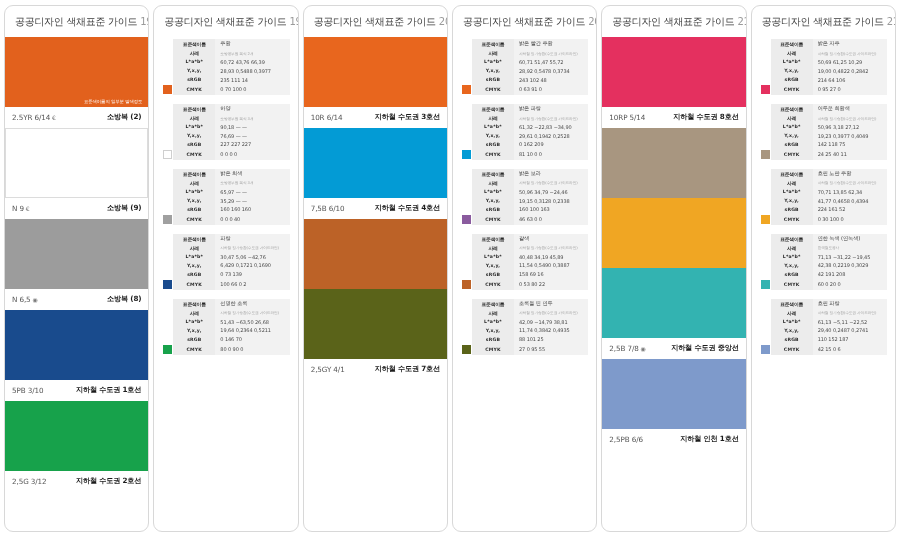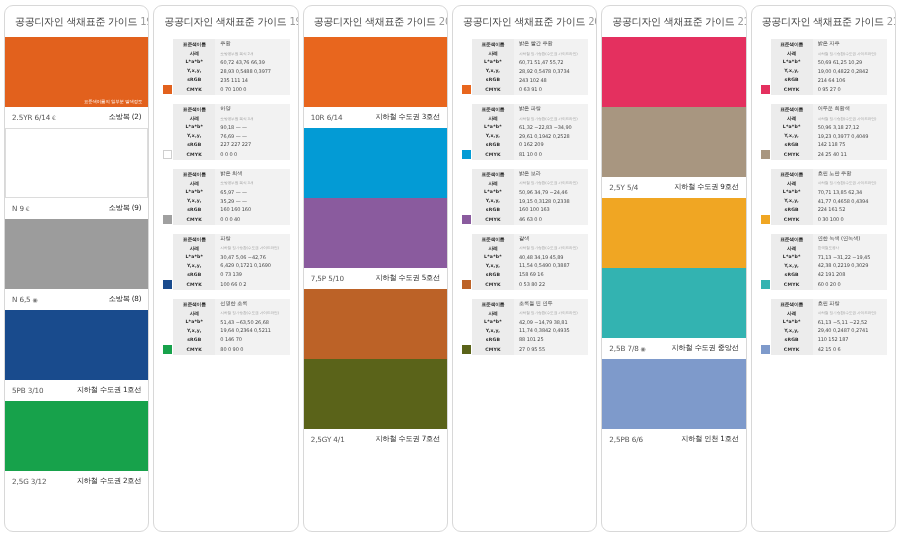--- a/index.html
+++ b/index.html
@@ -46,21 +46,21 @@
     white-space:nowrap;
   }
   .swatch-caption {
     display:flex; justify-content:space-between; align-items:center;
     padding: 5px 7px 6px 7px;
     font-size: 7.2px;
     color: #444;
     white-space: nowrap;
   }
   .swatch-caption .munsell { color:#555; letter-spacing:-0.1px; }
-  .swatch-caption .usage { font-weight:normal; color:#1c1c1c; letter-spacing:-0.2px; }
+  .swatch-caption .usage { font-weight:bold; color:#1c1c1c; letter-spacing:-0.2px; }
   .euro { color:#7a7a7a; font-size:6px; }
 
   
   .tables { padding: 2px 8px 6px 8px; display:flex; flex-direction:column; gap:9px; }
   table.ctab { width:100%; border-collapse: collapse; table-layout: fixed; }
   table.ctab td { padding: 1.4px 2px; vertical-align: middle; }
   .td-chip { width: 11px; padding:0 !important; background:#fff; }
   .chip { width: 9px; height: 9px; margin: 1px auto; display:block; }
   .chip.empty { border:1px solid #cfcfcf; background:#fff; }
   .td-label {
@@ -323,26 +323,23 @@
       <div class="swatch-list">
         <div class="swatch-block">
           <div class="swatch bleed-left" style="background: rgb(232, 102, 30);"></div>
           <div class="swatch-caption">
             <span class="munsell">10R 6/14</span>
             <span class="usage">지하철 수도권 3호선</span>
           </div>
         </div>
         <div class="swatch-block">
           <div class="swatch" style="background: rgb(3, 155, 213);"></div>
-        </div>
-        <div class="swatch-block">
-          <div class="swatch bleed-left" style="background: rgb(138, 91, 158);"></div>
-          <div class="swatch-caption">
-            <span class="munsell">7,5P 5/10</span>
-            <span class="usage">지하철 수도권 5호선</span>
+          <div class="swatch-caption">
+            <span class="munsell">7,5B 6/10</span>
+            <span class="usage">지하철 수도권 4호선</span>
           </div>
         </div>
         <div class="swatch-block">
           <div class="swatch" style="background: rgb(188, 98, 39);"></div>
         </div>
         <div class="swatch-block">
           <div class="swatch" style="background: rgb(90, 99, 25);"></div>
           <div class="swatch-caption">
             <span class="munsell">2,5GY 4/1</span>
             <span class="usage">지하철 수도권 7호선</span>
@@ -533,27 +530,27 @@
             </tr>
           </tbody>
         </table>
       </div>
     </div>
     <div class="card">
       <div class="card-header"><span>공공디자인 색채표준 가이드</span><span class="pg">21</span></div>
       <div class="swatch-list">
         <div class="swatch-block">
           <div class="swatch bleed-left" style="background: rgb(228, 48, 95);"></div>
+          <div class="swatch-caption">
+            <span class="munsell">10RP 5/14</span>
+            <span class="usage">지하철 수도권 8호선</span>
+          </div>
         </div>
         <div class="swatch-block">
           <div class="swatch bleed-left" style="background: rgb(168, 150, 128);"></div>
-          <div class="swatch-caption">
-            <span class="munsell">2,5Y 5/4</span>
-            <span class="usage">지하철 수도권 9호선</span>
-          </div>
         </div>
         <div class="swatch-block">
           <div class="swatch" style="background: rgb(240, 166, 35);"></div>
         </div>
         <div class="swatch-block">
           <div class="swatch bleed-left" style="background: rgb(51, 179, 177);"></div>
           <div class="swatch-caption">
             <span class="munsell">2,5B 7/8<span class="euro"> ◉</span></span>
             <span class="usage">지하철 수도권 중앙선</span>
           </div>

